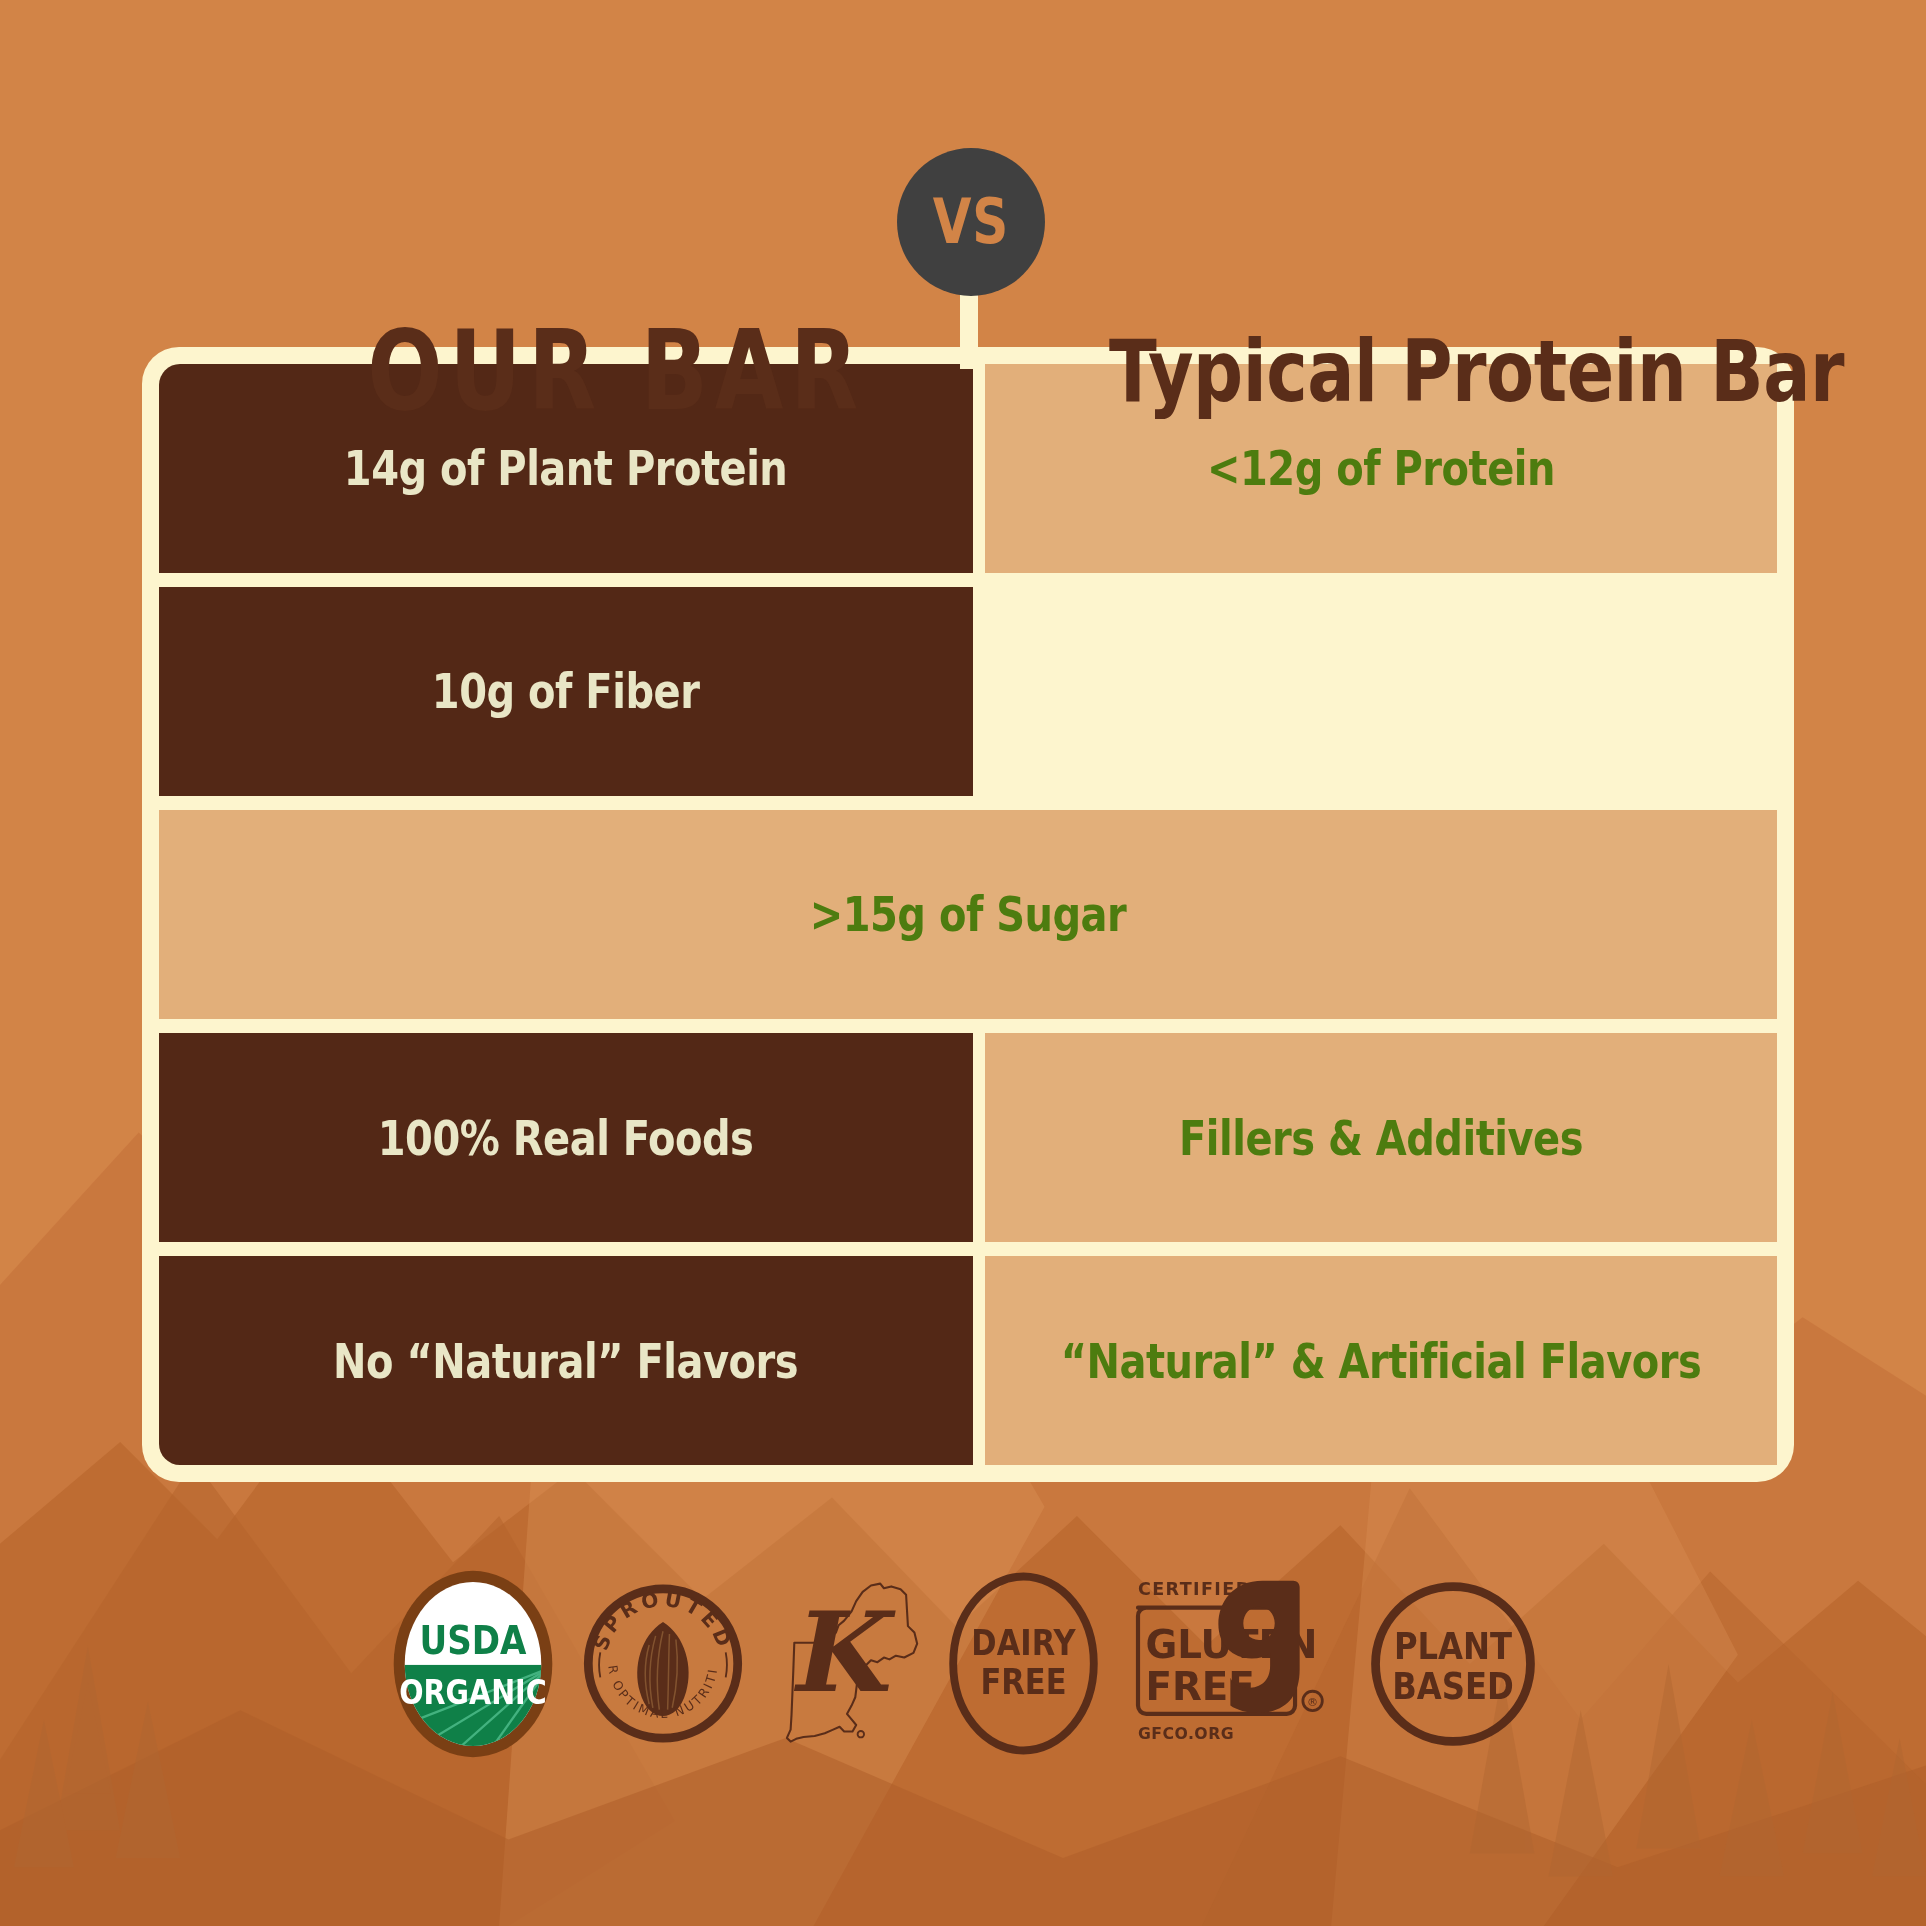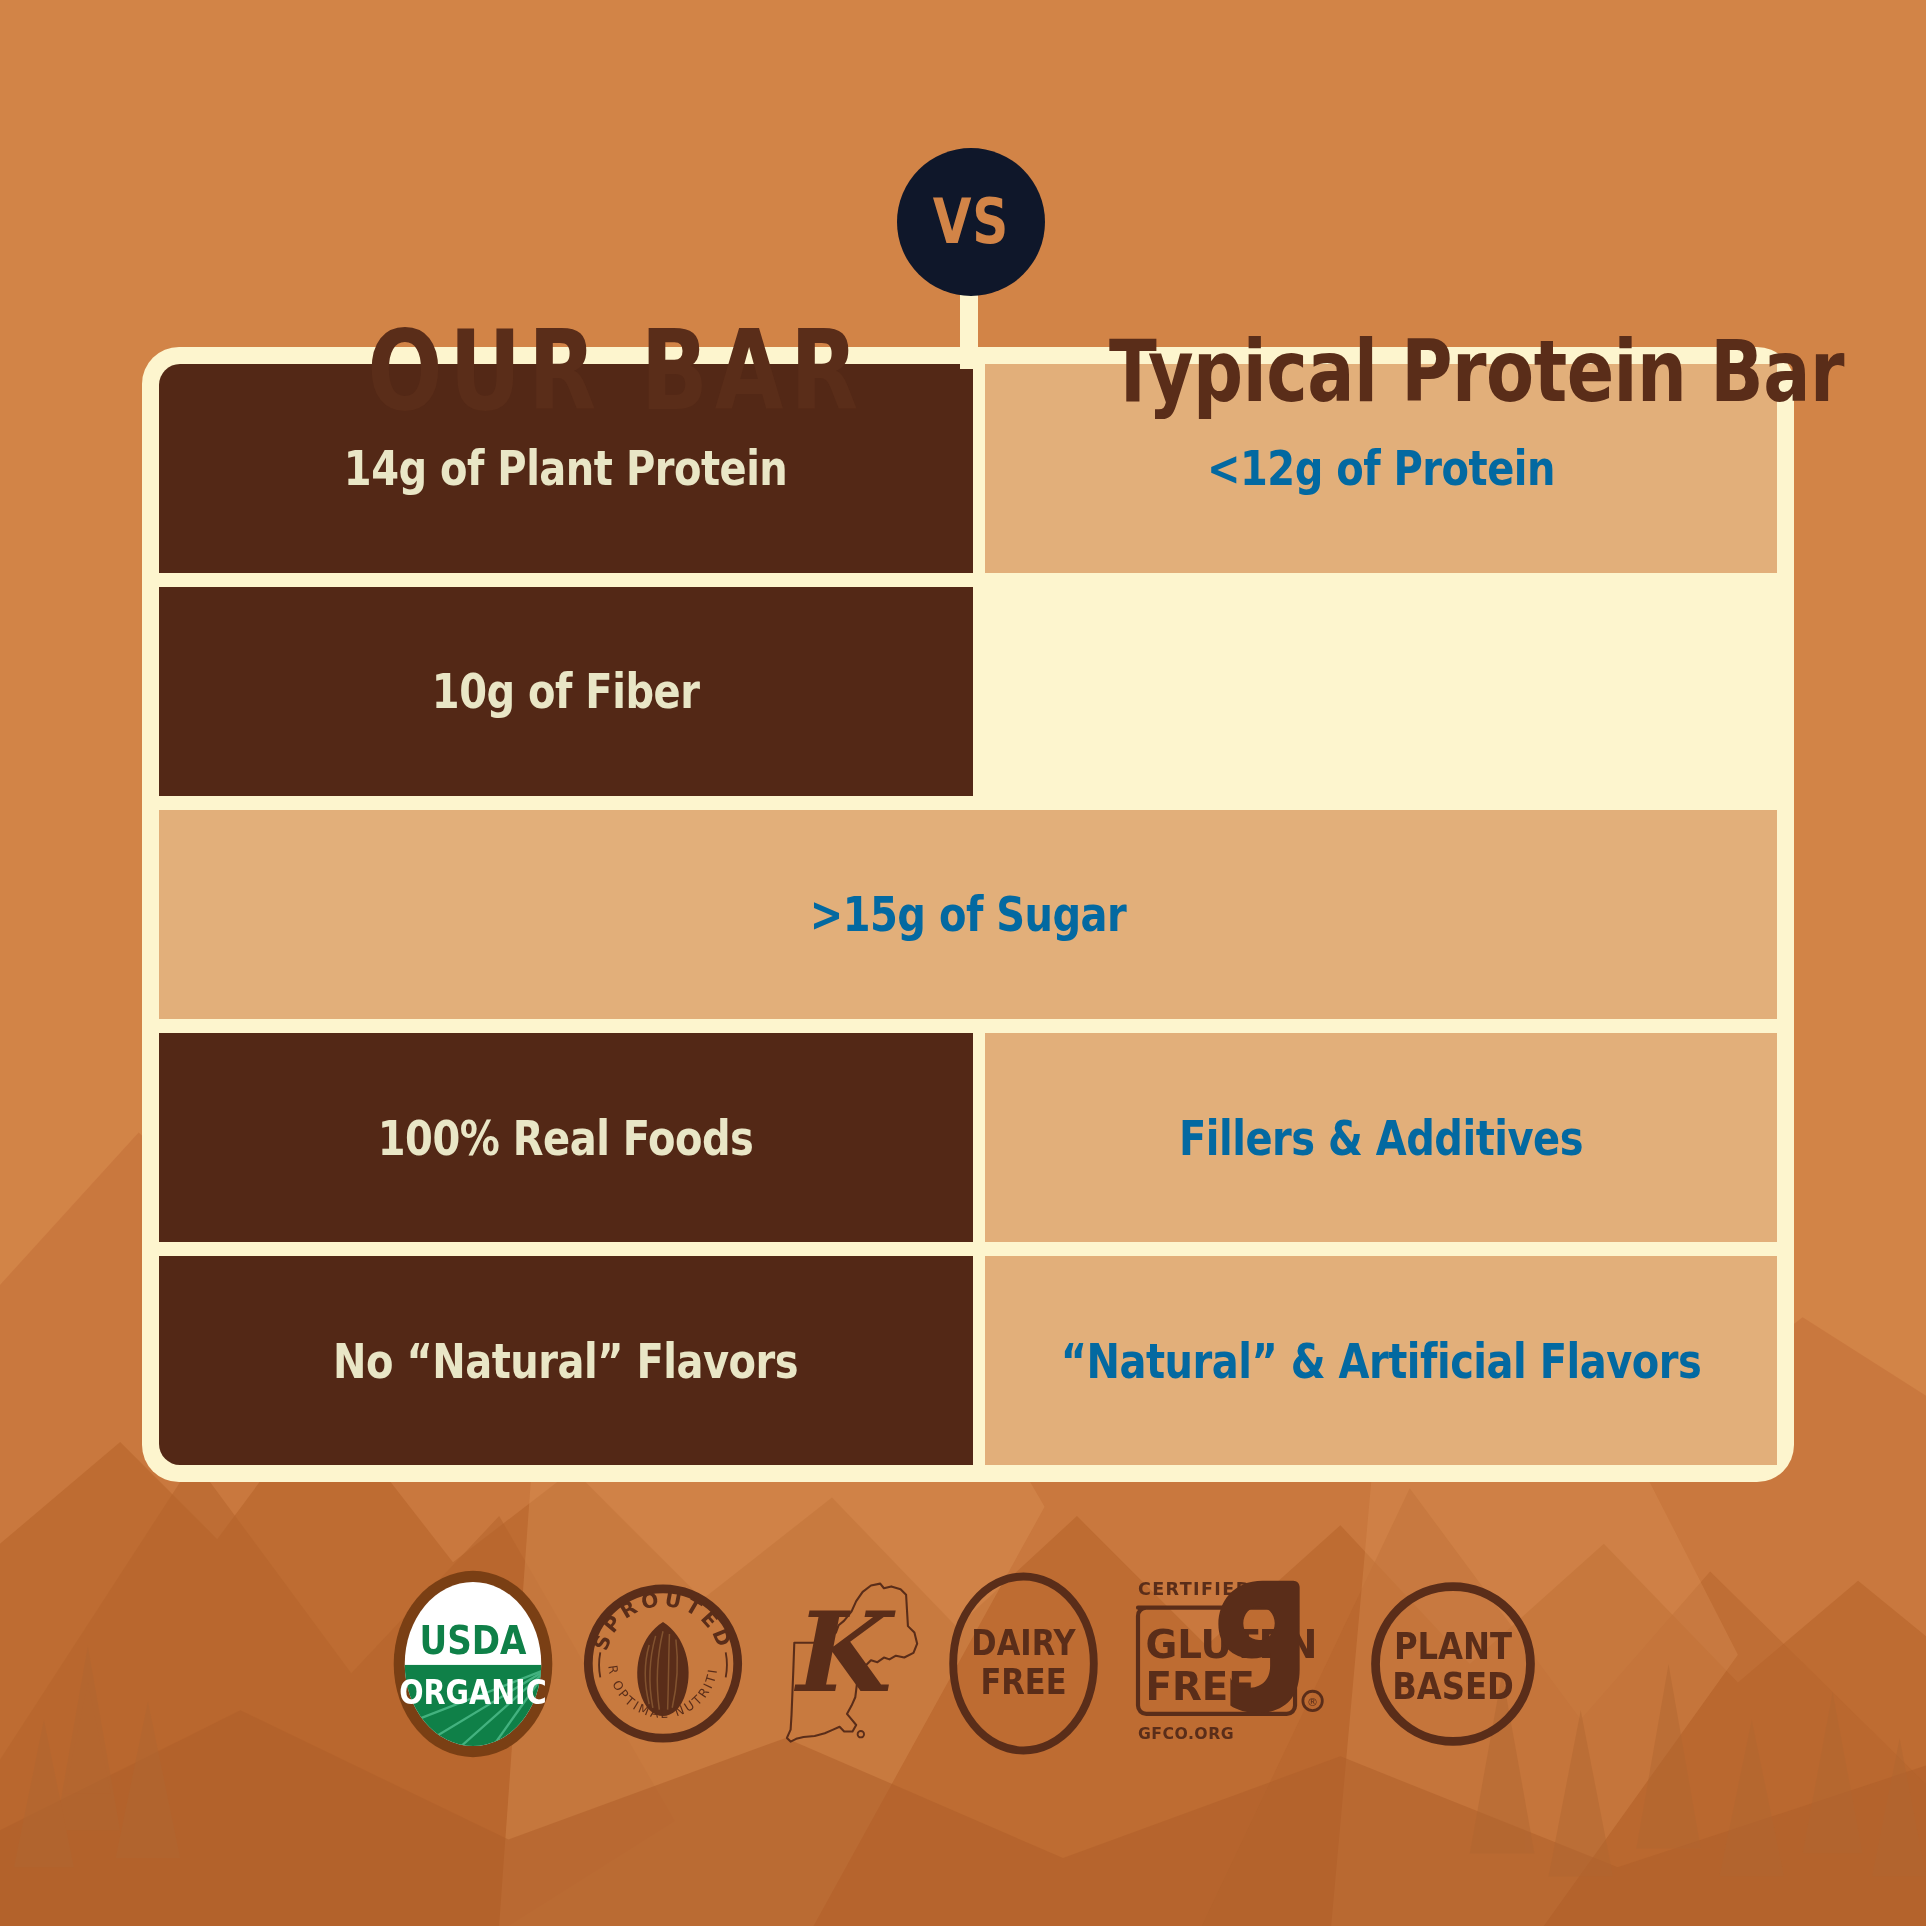--- a/index.html
+++ b/index.html
@@ -41,21 +41,21 @@
     transform-origin:0 50%;
     white-space:nowrap;
   }
 
   .vs-stem{
     position:absolute;left:960px;top:240px;width:17.6px;height:129px;
     background:#fdf5ce;z-index:6;
   }
   .vs-circle{
     position:absolute;left:897px;top:148px;width:148px;height:148px;
-    border-radius:50%;background:#0f172a;z-index:7;
+    border-radius:50%;background:#404040;z-index:7;
     display:flex;align-items:center;justify-content:center;
   }
   .vs-text{
     color:#d28447;
     font-family:"DejaVu Sans", sans-serif;
     font-weight:bold;font-size:50px;letter-spacing:0.9px;
     transform:scaleY(1.25);
   }
 
   
@@ -72,21 +72,21 @@
     font-weight:bold;
     font-size:40px;
     letter-spacing:-0.5px;
     white-space:nowrap;
   }
   .cell span{transform:scaleY(1.2);display:inline-block;}
   .cell-ours{
     width:814px;background:#532816;color:#e9e6c6;
   }
   .cell-theirs{
-    flex:1;background:rgba(210,132,71,0.62);color:#0369a1;
+    flex:1;background:rgba(210,132,71,0.62);color:#4d7c0f;
   }
   .trow:first-child .cell-ours{border-radius:21px 0 0 0;}
   .trow:last-child  .cell-ours{border-radius:0 0 21px 0;}
   .trow:first-child .cell-ours{border-radius:21px 0 0 0;}
   .trow:last-child .cell-ours{border-radius:0 0 0 21px;text-align:right;}
 
   
   .badges{
     position:absolute;left:0;top:1562px;width:1926px;height:203px;
     z-index:8;display:flex;align-items:center;justify-content:center;gap:24px;

